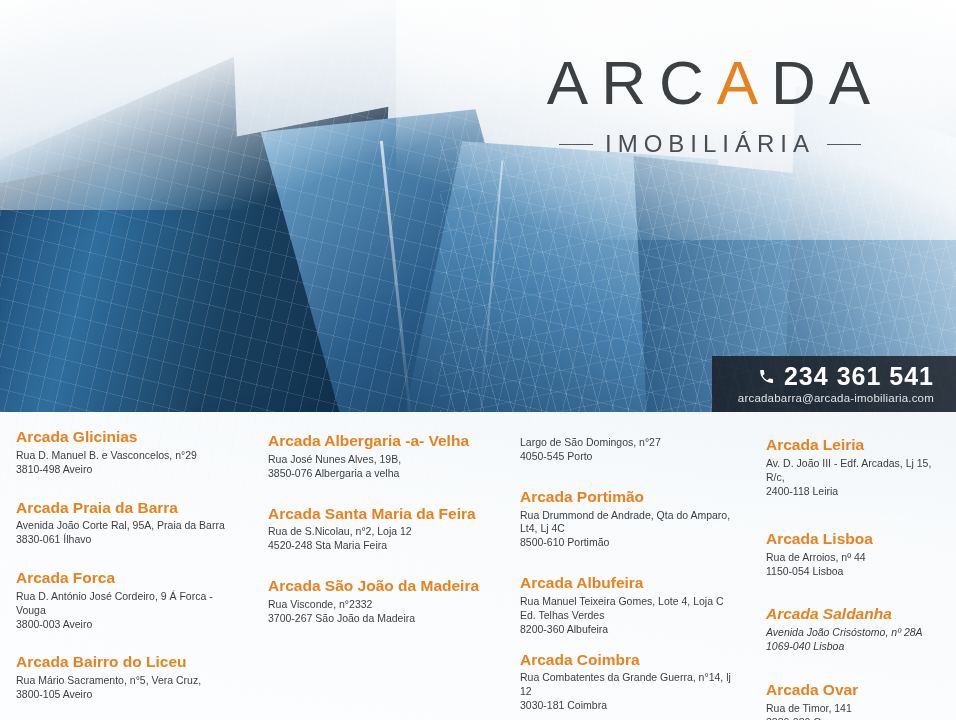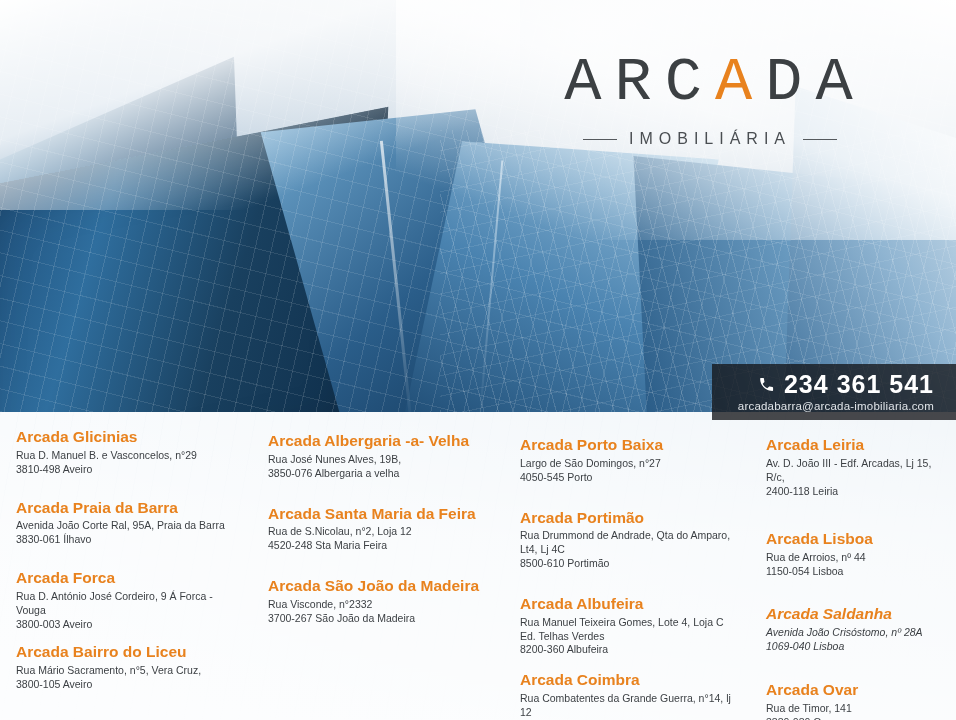--- a/index.html
+++ b/index.html
@@ -124,21 +124,21 @@
   
   .logo {
     position: absolute;
     left: 500px;
     top: 52px;
     width: 420px;
     text-align: center;
     z-index: 5;
   }
   .logo-word {
-    font-family: Liberation Mono, monospace;
+    font-family: Liberation Sans, sans-serif;
     font-size: 62px;
     letter-spacing: 13px;
     color: #3c4043;
     font-weight: 400;
     line-height: 1;
     white-space: nowrap;
     margin-left: 10px;
   }
   .logo-word .accent { color: #E8821E; }
   .logo-sub-wrap {
@@ -147,31 +147,31 @@
     justify-content: center;
     margin-top: 16px;
     gap: 12px;
   }
   .logo-rule {
     height: 1px;
     width: 34px;
     background: #55595d;
   }
   .logo-sub {
-    font-size: 16px;
+    font-size: 24px;
     letter-spacing: 6px;
     color: #4a4e52;
     white-space: nowrap;
   }
 
   
   .contact-bar {
     position: absolute;
     right: 0;
-    top: 364px;
+    top: 356px;
     height: 48px;
     padding: 4px 22px 4px 26px;
     background: rgba(20,22,26,.78);
     color: #fff;
     z-index: 6;
     display: flex;
     flex-direction: column;
     justify-content: center;
     align-items: flex-end;
   }
@@ -227,21 +227,21 @@
   }
   .branch-addr {
     color: #3b3f43;
     font-size: 10.5px;
     line-height: 1.32;
     white-space: pre-line;
   }
   
   .col1 .branch:nth-child(1) { margin-bottom: 22px; }
   .col1 .branch:nth-child(2) { margin-bottom: 22px; }
-  .col1 .branch:nth-child(3) { margin-bottom: 12px; }
+  .col1 .branch:nth-child(3) { margin-bottom: 22px; }
   .col2 { padding-top: 4px; }
   .col2 .branch:nth-child(1) { margin-bottom: 24px; }
   .col2 .branch:nth-child(2) { margin-bottom: 24px; }
   .col2 .branch:nth-child(3) { margin-bottom: 24px; }
   .col3 { padding-top: 8px; }
   .col3 .branch:nth-child(1) { margin-bottom: 24px; }
   .col3 .branch:nth-child(2) { margin-bottom: 24px; }
   .col3 .branch:nth-child(3) { margin-bottom: 14px; }
   .col4 { padding-top: 8px; }
   .col4 .branch:nth-child(1) { margin-bottom: 32px; }
@@ -341,21 +341,20 @@
     </div>
     <div class="branch">
       <div class="branch-name">Arcada São João da Madeira</div>
       <div class="branch-addr">Rua Visconde, n°2332
 3700-267 São João da Madeira</div>
     </div>
   </div>
 
   <div class="col col3">
     <div class="branch">
-      <div class="branch-name">Arcada Porto Baixa</div>
       <div class="branch-addr">Largo de São Domingos, n°27
 4050-545 Porto</div>
     </div>
     <div class="branch">
       <div class="branch-name">Arcada Portimão</div>
       <div class="branch-addr">Rua Drummond de Andrade, Qta do Amparo, Lt4, Lj 4C
 8500-610 Portimão</div>
     </div>
     <div class="branch">
       <div class="branch-name">Arcada Albufeira</div>

